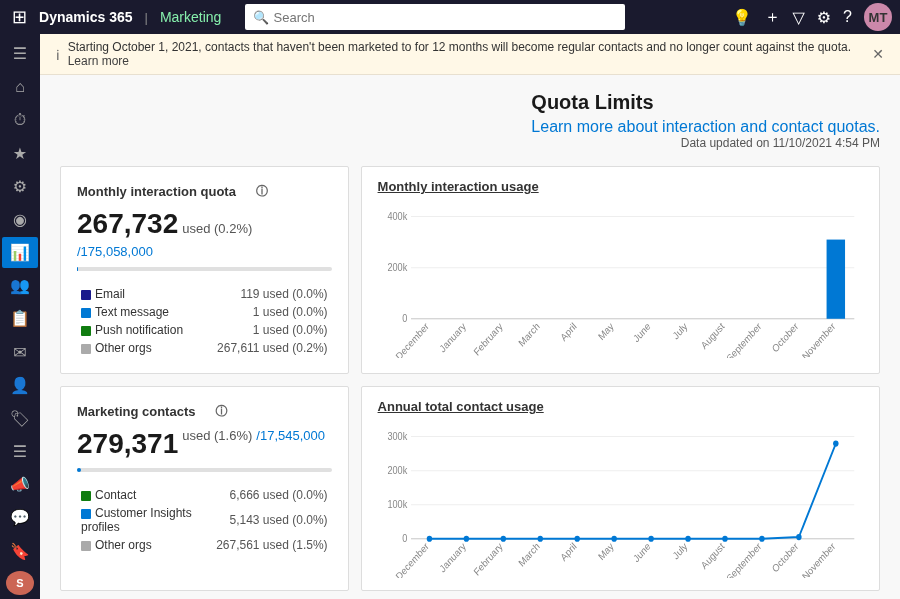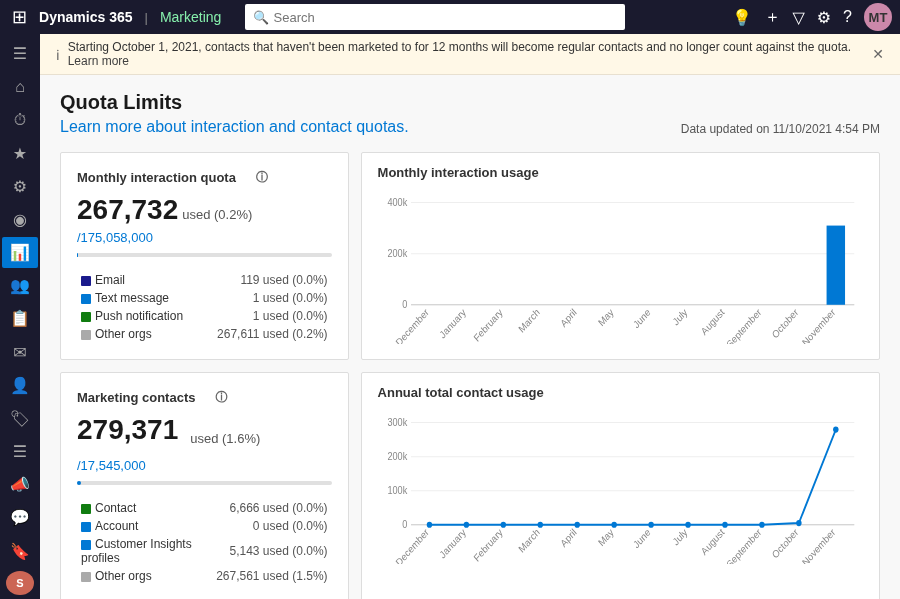--- a/index.html
+++ b/index.html
@@ -38,21 +38,21 @@
     .banner { background: #fff8e7; border-bottom: 1px solid #e8e0d0; padding: 6px 16px; display: flex; align-items: center; gap: 8px; font-size: 12px; }
     .banner-icon { color: #666; font-size: 14px; }
     .banner-text { flex: 1; color: #333; }
     .banner-link { color: #404040; cursor: pointer; text-decoration: none; }
     .banner-close { cursor: pointer; color: #666; font-size: 14px; margin-left: auto; }
 
     
     .content { flex: 1; overflow-y: auto; padding: 16px 20px; background: #f8f8f8; }
     .page-title { font-size: 20px; font-weight: 600; margin-bottom: 4px; color: #1a1a1a; }
     .page-link { color: #0078d4; font-size: 16px; cursor: pointer; text-decoration: none; }
-    .page-header-row { display: flex; align-items: flex-end; justify-content: space-between; margin-bottom: 16px; }
+    .page-header-row { display: flex; align-items: flex-end; justify-content: space-between; margin-bottom: 16px; flex-direction: column; }
     .data-updated { font-size: 12px; color: #555; padding-left: 40px; }
 
     
     .cards-grid { display: grid; grid-template-columns: 1fr 1.8fr; gap: 12px; }
 
     .card { background: white; border: 1px solid #ddd; border-radius: 2px; padding: 16px; }
 
     .card-title { font-size: 13px; font-weight: 600; margin-bottom: 8px; display: flex; align-items: center; gap: 20px; }
     .info-icon { color: #666; font-size: 12px; cursor: pointer; }
 
@@ -63,21 +63,21 @@
     .quota-bar-fill { height: 100%; background: #0078d4; border-radius: 2px; }
 
     .legend-table { width: 100%; border-collapse: collapse; margin-top: 14px; }
     .legend-table td { padding: 2px 4px; font-size: 12px; }
     .legend-dot { width: 10px; height: 10px; border-radius: 1px; display: inline-block; vertical-align: middle; margin-right: 4px; }
     .legend-label { color: #333; }
     .legend-value { text-align: right; color: #555; white-space: nowrap; }
 
     
     .chart-card { background: white; border: 1px solid #ddd; border-radius: 2px; padding: 12px 16px; }
-    .chart-title { font-size: 13px; font-weight: 600; margin-bottom: 4px; }
+    .chart-title { font-size: 13px; font-weight: 600; margin-bottom: 4px; text-decoration: underline; }
     .chart-container { position: relative; width: 100%; height: 160px; }
 
     svg.chart { width: 100%; height: 100%; }
 
     .chart-label { font-size: 10px; fill: #888; }
     .axis-line { stroke: #ccc; stroke-width: 1; }
     .bar-blue { fill: #0078d4; }
     .line-blue { stroke: #0078d4; stroke-width: 2; fill: none; }
     .dot-blue { fill: #0078d4; }
     .grid-line { stroke: #eee; stroke-width: 1; }
@@ -213,37 +213,33 @@
         </div>
       </div>
 
       <div class="cards-grid" style="margin-top:12px;">
 
         <div class="card">
           <div class="card-title">
             <span>Marketing contacts</span>
             <span class="info-icon">ⓘ</span>
           </div>
-          <div style="display:flex; align-items:flex-end; gap:12px; flex-wrap:wrap;">
+          <div style="display:flex; align-items:flex-start; gap:4px; flex-wrap:wrap;">
             <span class="quota-main">279,371</span>
             <span class="quota-used">used (1.6%)</span>
             <span class="quota-total">/17,545,000</span>
           </div>
           <div class="quota-bar">
             <div class="quota-bar-fill" style="width:1.6%"></div>
           </div>
           <table class="legend-table">
             <tbody id="contacts-legend-body">
                 <tr>
                   <td><span class="legend-dot" style="background:#107c10"></span><span class="legend-label">Contact</span></td>
                   <td class="legend-value">6,666 used (0.0%)</td>
-                </tr>
-                <tr>
-                  <td><span class="legend-dot" style="background:#0078d4"></span><span class="legend-label">Account</span></td>
-                  <td class="legend-value">0 used (0.0%)</td>
                 </tr>
                 <tr>
                   <td><span class="legend-dot" style="background:#0078d4"></span><span class="legend-label">Customer Insights profiles</span></td>
                   <td class="legend-value">5,143 used (0.0%)</td>
                 </tr>
                 <tr>
                   <td><span class="legend-dot" style="background:#aaa"></span><span class="legend-label">Other orgs</span></td>
                   <td class="legend-value">267,561 used (1.5%)</td>
                 </tr>
               </tbody>

